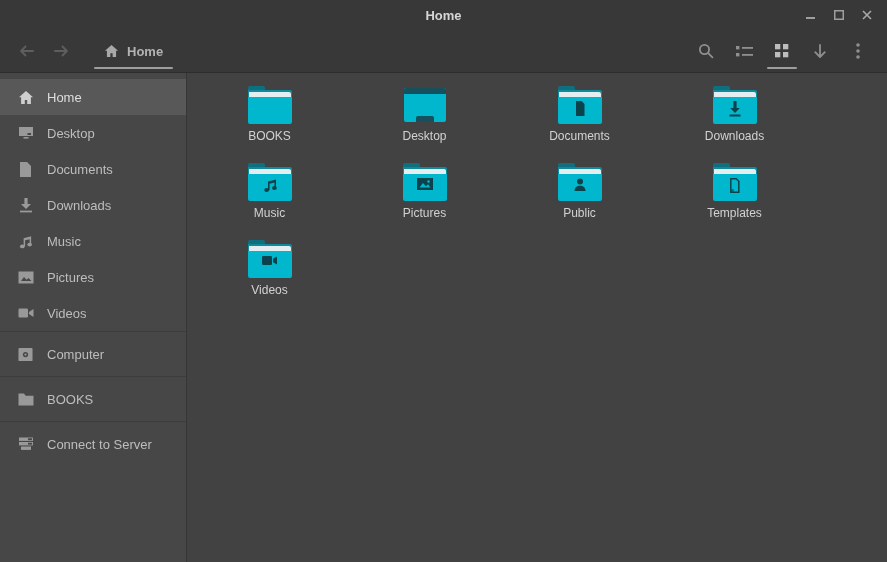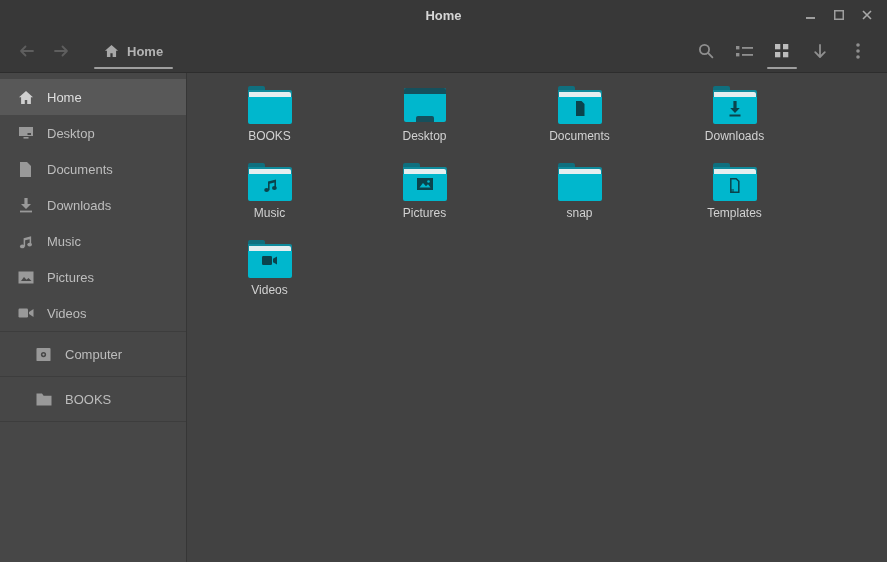--- a/index.html
+++ b/index.html
@@ -27,21 +27,21 @@
 
   
   .content { flex:1; display:flex; min-height:0; }
 
   
   .sidebar { width:187px; flex:0 0 187px; background:#474747; border-right:1px solid #363636; padding-top:6px; overflow:hidden; }
   .side-item { height:36px; display:flex; align-items:center; gap:13px; padding-left:17px; color:#bdbdbd; font-size:13px; cursor:default; }
   .side-item .s-icon { width:17px; height:17px; display:flex; align-items:center; justify-content:center; }
   .side-item.selected { background:#585858; color:#dedede; }
   .side-sep { border-top:1px solid #3d3d3d; }
-  .side-item.tall { height:44px;margin-left:18px; }
+  .side-item.tall { height:44px; }
 
   
   .main { flex:1; background:#424242; overflow:hidden; }
   .file-grid { display:grid; grid-template-columns:repeat(4,155px); grid-auto-rows:77px; padding:11px 0 0 5px; }
   .file { display:flex; flex-direction:column; align-items:center; justify-content:flex-start; gap:5px; padding-top:2px; }
   .file-label { font-size:12px; color:#d2d2d2; line-height:14px; }
 
   
   .icon-box { width:44px; height:38px; position:relative; }
   .folder { position:absolute; inset:0; }
@@ -256,20 +256,32 @@
         <span class="s-icon">
           <svg width="16" height="13" viewBox="0 0 16 13">
               <path d="M0.5 0.5h5.5l1.6 2.2h7.9v9.8H0.5z" fill="#999"></path>
             </svg>
         </span>
         <span>BOOKS</span>
       </div>
 
       <div class="side-sep"></div>
 
+      <div class="side-item tall">
+        <span class="s-icon">
+          <svg width="16" height="14" viewBox="0 0 16 14">
+              <rect x="1" y="0.5" width="14" height="3.4" fill="#999"></rect>
+              <rect x="1" y="5" width="14" height="3.4" fill="#999"></rect>
+              <rect x="3" y="9.5" width="10" height="3.4" fill="#999"></rect>
+              <rect x="10" y="1.3" width="4" height="1.8" fill="#474747"></rect>
+              <rect x="10" y="5.8" width="4" height="1.8" fill="#474747"></rect>
+            </svg>
+        </span>
+        <span>Connect to Server</span>
+      </div>
 
     </div>
 
     <div class="main">
       <div class="file-grid">
 
         <div class="file">
           <div class="icon-box">
             <div class="folder">
                 <div class="f-tab"></div>
@@ -357,32 +369,38 @@
                 <svg width="18" height="14" viewBox="0 0 18 14">
                     <path fill-rule="evenodd" d="M1 1h16v12H1zM3.5 10.5l3.5-4.5 3 3.3 2-2 2.5 3.2z" fill="#0a434c"></path>
                     <circle cx="12.5" cy="4.5" r="1.3" fill="#00b7cd"></circle>
                   </svg>
               </div>
             </div>
           </div>
           <div class="file-label">Pictures</div>
         </div>
 
-
-        <div class="file">
-          <div class="icon-box">
-            <div class="folder">
-                <div class="f-tab"></div>
-                <div class="f-back"></div>
-                <div class="f-strip"></div>
-                <div class="f-body"></div>
-              </div>
-          </div>
-          <div class="file-label">snap</div>
-        </div>
+        <div class="file">
+          <div class="icon-box">
+            <div class="folder">
+                <div class="f-tab"></div>
+                <div class="f-back"></div>
+                <div class="f-strip"></div>
+                <div class="f-body"></div>
+              <div class="f-glyph">
+                <svg width="16" height="16" viewBox="0 0 16 16">
+                    <circle cx="8" cy="4.6" r="3" fill="#0a434c"></circle>
+                    <path d="M2.5 14c0-3.4 2.4-5.2 5.5-5.2s5.5 1.8 5.5 5.2z" fill="#0a434c"></path>
+                  </svg>
+              </div>
+            </div>
+          </div>
+          <div class="file-label">Public</div>
+        </div>
+
 
         <div class="file">
           <div class="icon-box">
             <div class="folder">
                 <div class="f-tab"></div>
                 <div class="f-back"></div>
                 <div class="f-strip"></div>
                 <div class="f-body"></div>
               <div class="f-glyph">
                 <svg width="15" height="17" viewBox="0 0 15 17">

